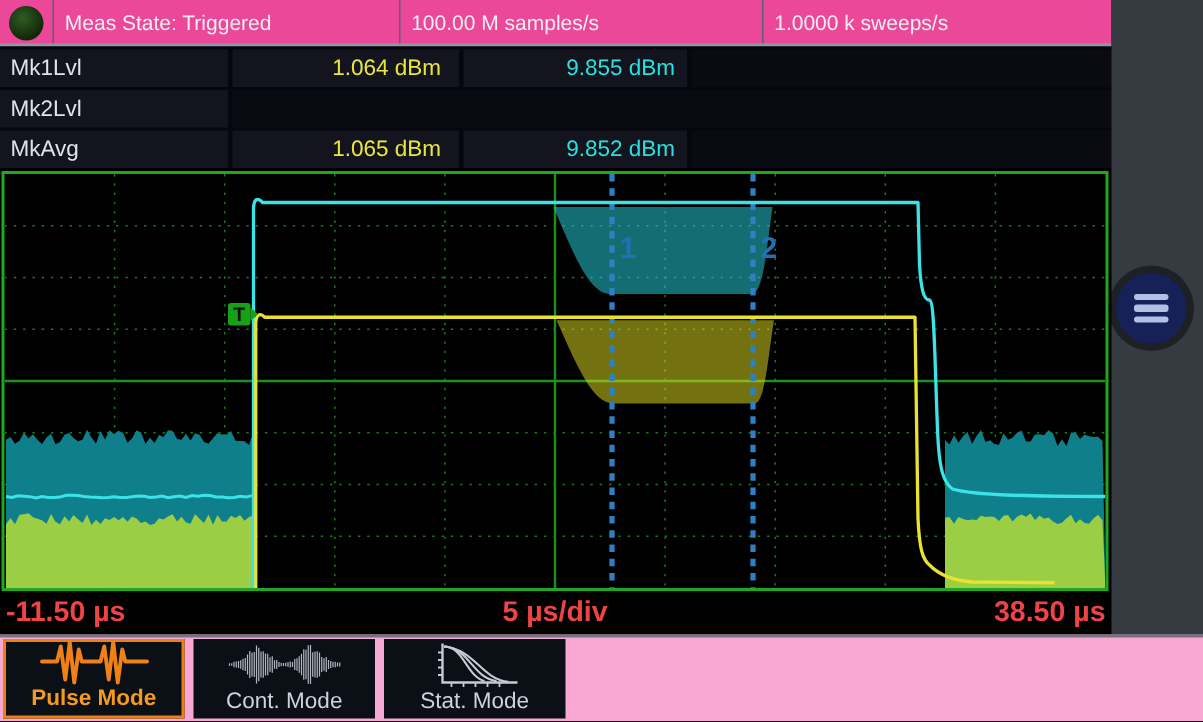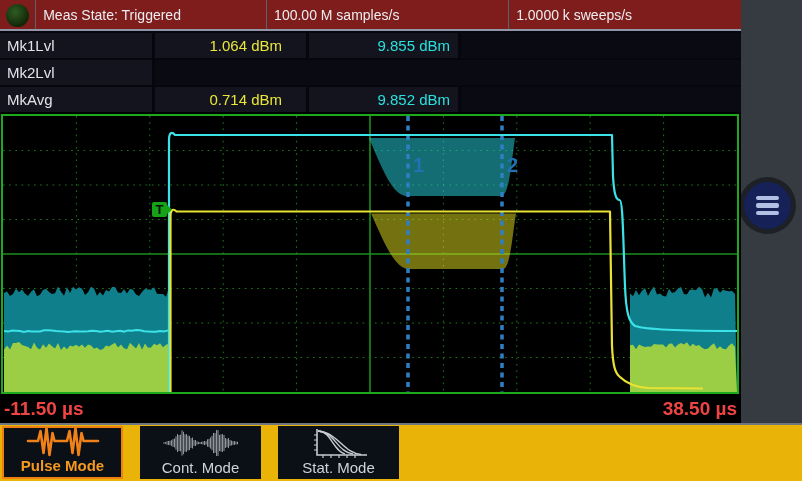--- a/index.html
+++ b/index.html
@@ -1,34 +1,34 @@
 <!DOCTYPE html>
 <html><head>
 <meta charset="utf-8">
 <style>
   html,body{margin:0;padding:0;background:#000;}
   *{box-sizing:border-box;font-family:"Liberation Sans",sans-serif;}
   .screen{position:relative;width:802px;height:481px;background:#05050a;overflow:hidden;}
 
   
-  .topbar{position:absolute;left:0;top:0;width:741px;height:30px;background:#7f1d1d;display:flex;align-items:stretch;}
+  .topbar{position:absolute;left:0;top:0;width:741px;height:30px;background:#ec4899;display:flex;align-items:stretch;}
   .led-cell{width:36px;display:flex;align-items:center;justify-content:center;}
   .led{width:23px;height:23px;border-radius:50%;background:radial-gradient(circle at 40% 35%,#2f5c22,#122709 70%);}
   .tb-sec{display:flex;align-items:center;padding-left:7px;font-size:14px;color:#ecedf0;border-left:1px solid #5c6170;white-space:nowrap;}
   .tb-sec.s1{width:236px;}
   .tb-sec.s2{width:231px;}
   .tb-sec.s3{width:238px;margin-left:16px;}
   .topline{position:absolute;left:0;top:29px;width:741px;height:2px;background:#8f97a8;}
 
   
   .mtable{position:absolute;left:0;top:31px;width:741px;height:81px;background:#06060e;display:flex;flex-direction:column;gap:2px;padding-top:2px;}
   .mrow{flex:1;display:flex;gap:3px;}
   .mcell{background:#14141f;display:flex;align-items:center;font-size:15px;}
   .mcell.lab{width:152px;color:#e2e3e9;padding-left:7px;}
-  .mcell.v1{width:151px;color:#e9e73a;justify-content:flex-end;padding-right:24px;}
+  .mcell.v1{width:151px;color:#e9e73a;justify-content:flex-end;padding-right:12px;}
   .mcell.v2{width:149px;color:#27e2de;justify-content:flex-end;padding-right:8px;text-align:center;}
   .mcell.rest{flex:1;background:#0a0a13;}
 
   
   .plot-region{position:absolute;left:0;top:112px;width:741px;height:311px;background:#000;}
   .plotbox{position:absolute;left:1px;top:2px;width:738px;height:280px;border:2px solid #1ea81e;background:#000;}
   .plotbox svg{position:absolute;left:0;top:0;}
   .ch-labels{position:absolute;left:11px;top:6px;font-size:12.5px;line-height:15px;letter-spacing:.2px;}
   .ch1c{color:#d6ca20;}
   .ch2c{color:#2fd3d6;}
@@ -38,21 +38,21 @@
   .xc{position:absolute;left:0;right:0;top:2px;text-align:center;}
   .xr{position:absolute;right:2px;top:2px;}
 
   
   .sidebar{position:absolute;left:741px;top:0;width:61px;height:423px;background:#363b42;}
   .menu-btn{position:absolute;left:3px;top:182px;width:47px;height:47px;border-radius:50%;background:#162158;
     box-shadow:0 0 0 5px rgba(0,0,0,.45);display:flex;flex-direction:column;justify-content:center;align-items:center;gap:3px;cursor:pointer;}
   .menu-btn .bar{width:23px;height:4.5px;border-radius:2px;background:#b3c0e6;}
 
   
-  .tabbar{position:absolute;left:0;top:423px;width:802px;height:58px;background:#eab308;border-top:2px solid #70767f;display:flex;padding:1px 0 2px 2px;gap:17px;}
+  .tabbar{position:absolute;left:0;top:423px;width:802px;height:58px;background:#f9a8d4;border-top:2px solid #70767f;display:flex;padding:1px 0 2px 2px;gap:6px;}
   .tab{width:121px;height:100%;background:#0b0f16;display:flex;flex-direction:column;align-items:center;justify-content:flex-end;padding-bottom:3px;cursor:pointer;}
   .tab .tlabel{font-size:15px;color:#ced2da;line-height:17px;}
   .tab.sel{border:2px solid #ee8012;}
   .tab.sel .tlabel{color:#f59a1e;font-weight:bold;}
   .tab .ticon{height:32px;display:flex;align-items:center;justify-content:center;}
   .tab-fill{flex:1;}
 </style>
 </head>
 <body>
 
@@ -80,21 +80,21 @@
       <div class="mcell v1">1.064 dBm</div>
       <div class="mcell v2">9.855 dBm</div>
       <div class="mcell rest"></div>
     </div>
     <div class="mrow">
       <div class="mcell lab">Mk2Lvl</div>
       <div class="mcell rest"></div>
     </div>
     <div class="mrow">
       <div class="mcell lab">MkAvg</div>
-      <div class="mcell v1">0.714 dBm</div>
+      <div class="mcell v1">1.065 dBm</div>
       <div class="mcell v2">9.852 dBm</div>
       <div class="mcell rest"></div>
     </div>
   </div>
 
   <div class="plot-region">
     <div class="plotbox">
       <svg id="wave" width="734" height="276" viewBox="0 0 734 276">
           <line x1="73.4" y1="0" x2="73.4" y2="276" stroke="#1c7a1c" stroke-width="1" stroke-dasharray="1.6 4.6"></line>
           <line x1="146.8" y1="0" x2="146.8" y2="276" stroke="#1c7a1c" stroke-width="1" stroke-dasharray="1.6 4.6"></line>
@@ -125,20 +125,21 @@
           <text x="504" y="56" fill="#2271b3" font-size="20" font-weight="bold" font-family="Liberation Sans, sans-serif">2</text>
           <path d="M166 276 L166 24 C166 16 169 15.5 172 19 L609 19 L610 60 C611 78 613 84 616.5 84 C620 84 620 120 622 170 C623 197 626 206 632 210 C646 214.5 690 215 734 215" fill="none" stroke="#3be2e8" stroke-width="2.2" stroke-linejoin="round"></path>
           <path d="M167.5 276 L167.5 100.5 C167.5 93 170.5 92.5 173.5 95.5 L607 95.5 L609 230 C610 250 612 257 617 261 C623 267 632 271 645 272 L700 272.5" fill="none" stroke="#eae233" stroke-width="2.2" stroke-linejoin="round"></path>
           <rect x="149" y="86" width="15" height="15" rx="2" fill="#17a117"></rect>
           <polygon points="164,89 169,93.5 164,98" fill="#17a117"></polygon>
           <text x="156.5" y="98" fill="#04110a" font-size="13" font-weight="bold" text-anchor="middle" font-family="Liberation Sans, sans-serif">T</text>
         </svg>
     </div>
     <div class="xaxis">
       <span class="xl">-11.50 µs</span>
+      <span class="xc">5 µs/div</span>
       <span class="xr">38.50 µs</span>
     </div>
   </div>
 
   <div class="sidebar">
     <div class="menu-btn">
       <div class="bar"></div>
       <div class="bar"></div>
       <div class="bar"></div>
     </div>

